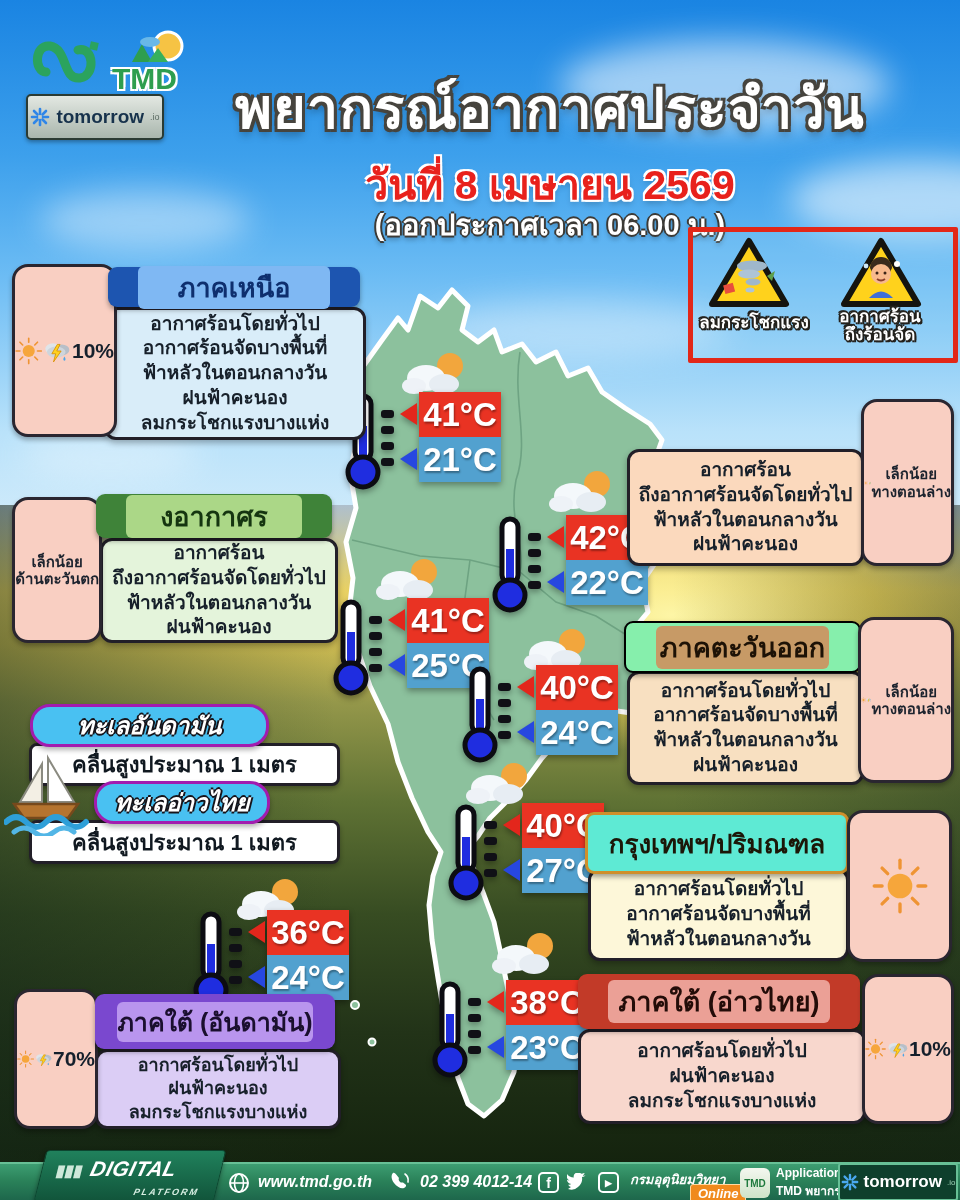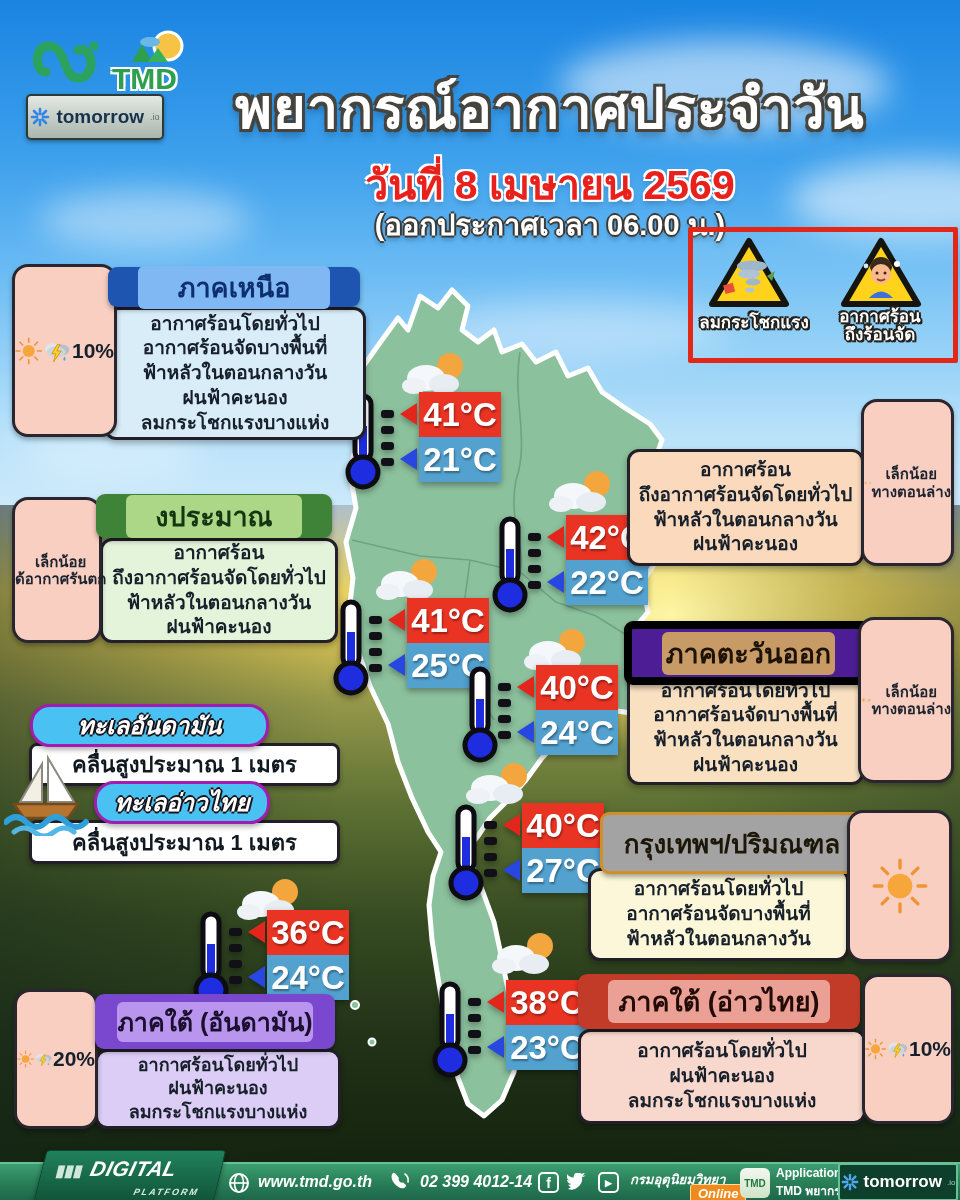--- a/index.html
+++ b/index.html
@@ -268,25 +268,25 @@
       </svg>
     <svg width="50" height="40" viewBox="0 0 54 44">
         <ellipse cx="20" cy="18" rx="14" ry="10" fill="#dfe5ea"></ellipse>
         <ellipse cx="36" cy="20" rx="14" ry="10" fill="#b7bfc8"></ellipse>
         <ellipse cx="26" cy="24" rx="17" ry="10" fill="#cdd5dc"></ellipse>
         <polygon points="28,10 18,27 25,27 21,42 35,22 27,22 33,10" fill="#ffd21f" stroke="#d98f00" stroke-width="1.5"></polygon>
         <path d="M41,32 q4,6 0,8 q-4,-2 0,-8" fill="#4aa6e8"></path>
       </svg>
     <div class="note">
       <div>เล็กน้อย</div>
-      <div>ด้อากาศรันตก</div>
+      <div>ด้านตะวันตก</div>
     </div>
   </div>
   <div class="r-header" style="left:96px;top:494px;width:236px;height:44px;background:#3f8339">
-    <div class="inner" style="background:#abd787;color:#153510">งประมาณ</div>
+    <div class="inner" style="background:#abd787;color:#153510">งอากาศร</div>
   </div>
   <div class="r-body" style="left:100px;top:538px;width:232px;height:99px;background:#e4f4db">
     <div>อากาศร้อน</div>
     <div>ถึงอากาศร้อนจัดโดยทั่วไป</div>
     <div>ฟ้าหลัวในตอนกลางวัน</div>
     <div>ฝนฟ้าคะนอง</div>
   </div>
 
   <svg style="position:absolute;left:4px;top:750px;z-index:6" width="90" height="86" viewBox="0 0 90 86">
     <polygon points="38,14 38,52 16,52" fill="#f3efe4" stroke="#8a8a80" stroke-width="2"></polygon>
@@ -326,21 +326,21 @@
         <ellipse cx="26" cy="24" rx="17" ry="10" fill="#cdd5dc"></ellipse>
         <polygon points="28,10 18,27 25,27 21,42 35,22 27,22 33,10" fill="#ffd21f" stroke="#d98f00" stroke-width="1.5"></polygon>
         <path d="M41,32 q4,6 0,8 q-4,-2 0,-8" fill="#4aa6e8"></path>
       </svg>
     <div class="note">
       <div>เล็กน้อย</div>
       <div>ทางตอนล่าง</div>
     </div>
   </div>
 
-  <div class="r-header" style="left:624px;top:621px;width:233px;height:48px;background:#4c1d95;border:8px solid #000000">
+  <div class="r-header" style="left:624px;top:621px;width:233px;height:48px;background:#86efac;border:2px solid #000000">
     <div class="inner" style="background:#c79a66;color:#1d1206">ภาคตะวันออก</div>
   </div>
   <div class="r-body" style="left:627px;top:671px;width:231px;height:108px;background:#f8e0c1">
     <div>อากาศร้อนโดยทั่วไป</div>
     <div>อากาศร้อนจัดบางพื้นที่</div>
     <div>ฟ้าหลัวในตอนกลางวัน</div>
     <div>ฝนฟ้าคะนอง</div>
   </div>
   <div class="icon-card" style="left:858px;top:617px;width:90px;height:160px">
     <svg width="48" height="48" viewBox="0 0 50 50">
@@ -362,21 +362,21 @@
         <ellipse cx="26" cy="24" rx="17" ry="10" fill="#cdd5dc"></ellipse>
         <polygon points="28,10 18,27 25,27 21,42 35,22 27,22 33,10" fill="#ffd21f" stroke="#d98f00" stroke-width="1.5"></polygon>
         <path d="M41,32 q4,6 0,8 q-4,-2 0,-8" fill="#4aa6e8"></path>
       </svg>
     <div class="note">
       <div>เล็กน้อย</div>
       <div>ทางตอนล่าง</div>
     </div>
   </div>
 
-  <div class="r-header" style="left:600px;top:812px;width:258px;height:56px;background:#a3a3a3;border:3px solid #cf8f2b">
+  <div class="r-header" style="left:585px;top:812px;width:258px;height:56px;background:#5eead4;border:3px solid #cf8f2b">
     <div class="inner" style="background:transparent;color:#1c1708;margin:0;font-size:26px">กรุงเทพฯ/ปริมณฑล</div>
   </div>
   <div class="r-body" style="left:588px;top:868px;width:255px;height:87px;background:#fdf7d9">
     <div>อากาศร้อนโดยทั่วไป</div>
     <div>อากาศร้อนจัดบางพื้นที่</div>
     <div>ฟ้าหลัวในตอนกลางวัน</div>
   </div>
   <div class="icon-card" style="left:847px;top:810px;width:99px;height:146px">
     <svg width="56" height="56" viewBox="0 0 50 50">
         <g stroke="#ef9433" stroke-width="3" stroke-linecap="round">
@@ -439,21 +439,21 @@
         </g>
         <circle cx="25" cy="25" r="11" fill="#f6a63b"></circle>
       </svg>
     <svg width="48" height="38" viewBox="0 0 54 44">
         <ellipse cx="20" cy="18" rx="14" ry="10" fill="#dfe5ea"></ellipse>
         <ellipse cx="36" cy="20" rx="14" ry="10" fill="#b7bfc8"></ellipse>
         <ellipse cx="26" cy="24" rx="17" ry="10" fill="#cdd5dc"></ellipse>
         <polygon points="28,10 18,27 25,27 21,42 35,22 27,22 33,10" fill="#ffd21f" stroke="#d98f00" stroke-width="1.5"></polygon>
         <path d="M41,32 q4,6 0,8 q-4,-2 0,-8" fill="#4aa6e8"></path>
       </svg>
-    <div class="pct">20%</div>
+    <div class="pct">70%</div>
   </div>
   <div class="r-header" style="left:95px;top:994px;width:240px;height:55px;background:#7a48cf">
     <div class="inner" style="background:#b995ee;color:#1a0f2e;font-size:25px">ภาคใต้ (อันดามัน)</div>
   </div>
   <div class="r-body" style="left:95px;top:1049px;width:240px;height:74px;background:#dbcdf5;font-size:18px">
     <div>อากาศร้อนโดยทั่วไป</div>
     <div>ฝนฟ้าคะนอง</div>
     <div>ลมกระโชกแรงบางแห่ง</div>
   </div>
 

